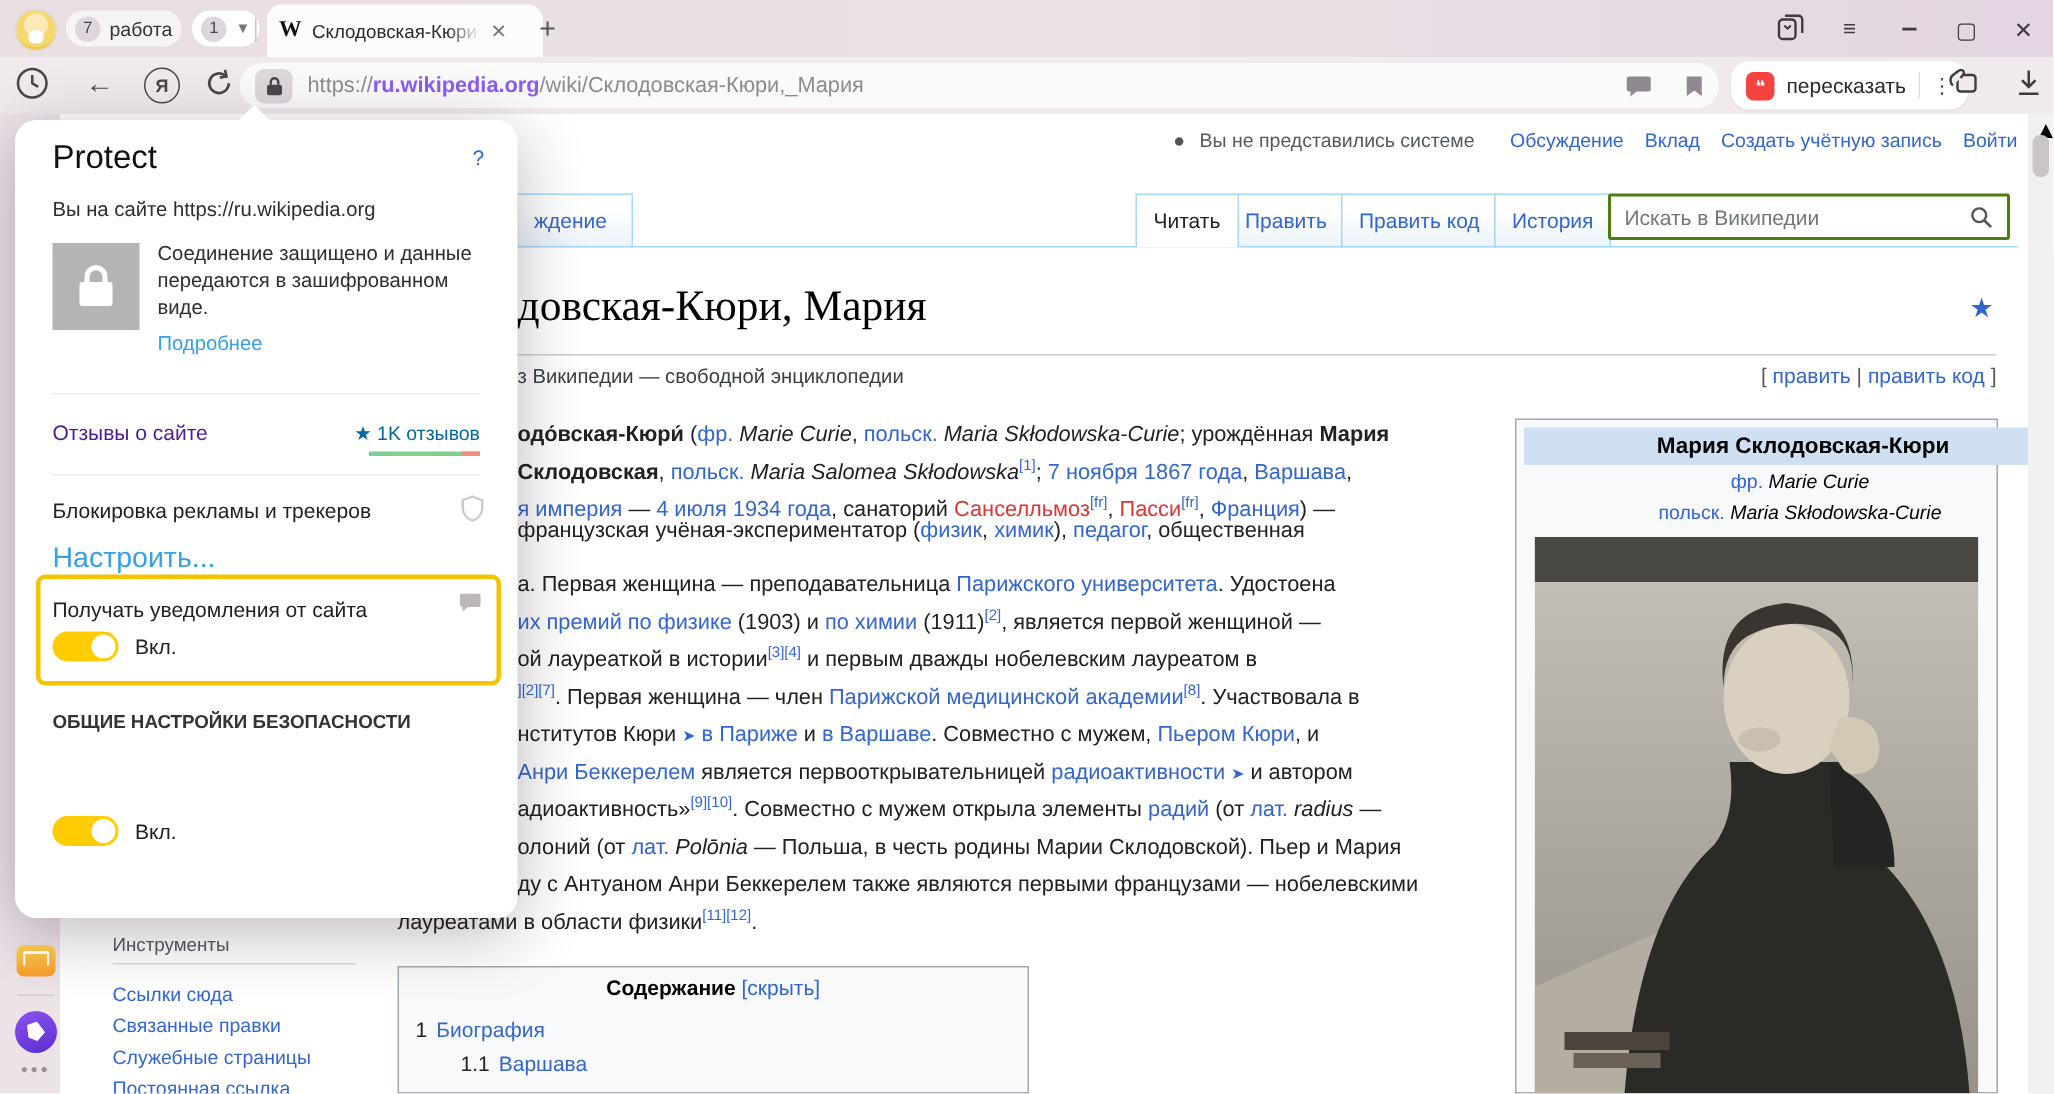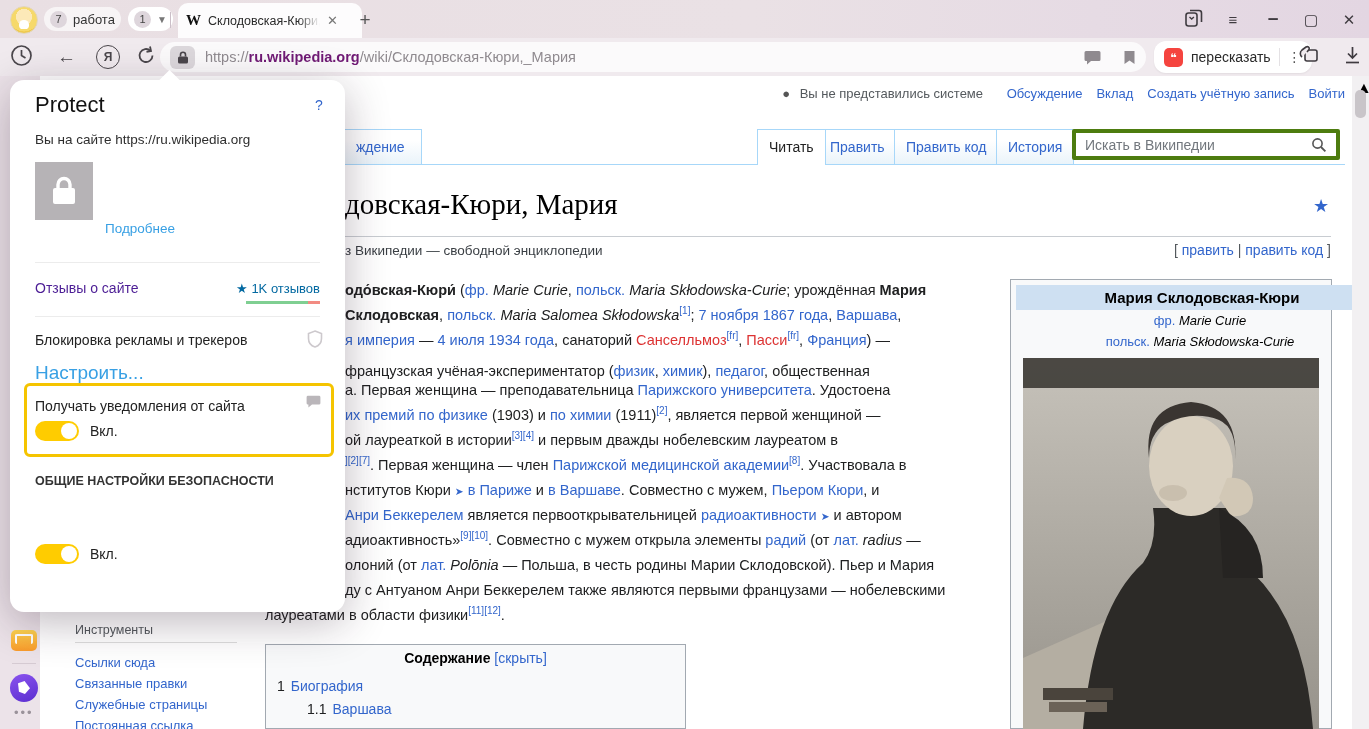--- a/index.html
+++ b/index.html
@@ -33,21 +33,21 @@
 
   
   .tbico{top:45px;color:#4a464b;font-size:17px;}
   .circico{width:22px;height:22px;border:1.6px solid #4a464b;border-radius:50%;
     display:flex;align-items:center;justify-content:center;font-size:12px;font-weight:bold;color:#4a464b;}
   #addrbar{left:160px;top:42px;width:986px;height:30px;background:#fbfafb;border-radius:15px;
     display:flex;align-items:center;padding:0 10px;box-sizing:border-box;}
   .lockbadge{width:25px;height:23px;background:#dcd8dc;border-radius:6px;margin-right:10px;
     display:flex;align-items:center;justify-content:center;}
   .url{font-size:14.5px;white-space:nowrap;}
-  .url .dim{color:#8f8a8f;} .url .host{color:#701a75;font-weight:bold;}
+  .url .dim{color:#8f8a8f;} .url .host{color:#8b5cf6;font-weight:bold;}
   .addr-ico{margin-left:22px;color:#8f8a8f;font-size:14px;}
   #rephrase{left:1154px;top:41px;height:32px;background:#fff;border-radius:12px;
     display:flex;align-items:center;padding:0 10px;gap:8px;box-shadow:0 1px 2px rgba(0,0,0,.06);}
   .rebadge{width:19px;height:19px;background:#f5443f;border-radius:5px;color:#fff;font-size:11px;
     font-weight:bold;display:flex;align-items:center;justify-content:center;position:relative;}
   .rebadge:after{content:"";position:absolute;left:3px;bottom:-3px;border:3px solid transparent;border-top-color:#f5443f;}
   .retext{font-size:14px;color:#2a2a2a;}
   .redivider{width:1px;height:18px;background:#e4e1e4;}
   .dots3{color:#555;font-size:14px;letter-spacing:0;}
 
@@ -71,21 +71,21 @@
   #personal{left:0;top:86px;width:1345px;text-align:right;font-size:13px;}
   #personal span{margin-left:6px;} #personal .wlink{margin-left:14px;}
   .person-ico{color:#555;font-size:13px;}
 
   .wtab{position:absolute;top:129px;height:36px;box-sizing:border-box;padding:9px 11px 0;
     font-size:14px;color:#36c;background:linear-gradient(180deg,#ffffff 30%,#e9f3fa);
     border:1px solid #a7d7f9;border-bottom:none;}
   .wtab.active{background:#fff;color:#222;z-index:3;}
   #tabline{left:248px;top:164px;width:1097px;height:1px;background:#a7d7f9;}
 
-  #searchbox{left:1072px;top:129px;width:268px;height:31px;border:4px solid #4d7c0f;
+  #searchbox{left:1072px;top:129px;width:268px;height:31px;border:2px solid #4d7c0f;
     border-radius:2px;background:#fff;box-sizing:border-box;display:flex;align-items:center;
     padding:0 9px;justify-content:space-between;}
   .searchph{color:#72777d;font-size:14px;}
 
   #wtitle{left:345px;top:188px;font-family:"Liberation Serif","DejaVu Serif",serif;
     font-size:29px;color:#000;}
   .star{left:1313px;top:195px;color:#36c;font-size:18px;}
   #titleline{left:265px;top:236px;width:1066px;height:1px;background:#c8ccd1;}
   #subtitle{left:345px;top:243px;font-size:13.5px;color:#3a3f44;}
   #editlinks{left:950px;top:242px;width:381px;text-align:right;font-size:14px;}
@@ -176,21 +176,21 @@
 <div class="abs" id="wtitle">довская-Кюри, Мария</div>
 <div class="abs star">★</div>
 <div class="abs" id="titleline"></div>
 <div class="abs" id="subtitle">з Википедии — свободной энциклопедии</div>
 <div class="abs" id="editlinks"><span class="seg-g">[ </span><span class="seg-a">править</span><span class="seg-g"> | </span><span class="seg-a">править код</span><span class="seg-g"> ]</span></div>
 
 <div id="body-lines">
     <div class="body-line" style="top: 282px;"><span class="seg-b">одо́вская-Кюри́</span><span class="seg-n"> (</span><span class="seg-a">фр.</span><span class="seg-i"> Marie Curie</span><span class="seg-n">, </span><span class="seg-a">польск.</span><span class="seg-i"> Maria Skłodowska-Curie</span><span class="seg-n">; урождённая </span><span class="seg-b">Мария</span></div>
     <div class="body-line" style="top: 307px;"><span class="seg-b">Склодовская</span><span class="seg-n">, </span><span class="seg-a">польск.</span><span class="seg-i"> Maria Salomea Skłodowska</span><span class="seg-s">[1]</span><span class="seg-n">; </span><span class="seg-a">7 ноября</span><span class="seg-n"> </span><span class="seg-a">1867 года</span><span class="seg-n">, </span><span class="seg-a">Варшава</span><span class="seg-n">,</span></div>
     <div class="body-line" style="top: 332px;"><span class="seg-a">я империя</span><span class="seg-n"> — </span><span class="seg-a">4 июля</span><span class="seg-n"> </span><span class="seg-a">1934 года</span><span class="seg-n">, санаторий </span><span class="seg-r">Санселльмоз</span><span class="seg-s">[fr]</span><span class="seg-n">, </span><span class="seg-r">Пасси</span><span class="seg-s">[fr]</span><span class="seg-n">, </span><span class="seg-a">Франция</span><span class="seg-n">) —</span></div>
-    <div class="body-line" style="top: 363px;"><span class="seg-n">французская учёная-экспериментатор (</span><span class="seg-a">физик</span><span class="seg-n">, </span><span class="seg-a">химик</span><span class="seg-n">), </span><span class="seg-a">педагог</span><span class="seg-n">, общественная</span></div>
+    <div class="body-line" style="top: 346px;"><span class="seg-n">французская учёная-экспериментатор (</span><span class="seg-a">физик</span><span class="seg-n">, </span><span class="seg-a">химик</span><span class="seg-n">), </span><span class="seg-a">педагог</span><span class="seg-n">, общественная</span></div>
     <div class="body-line" style="top: 382px;"><span class="seg-n">а. Первая женщина — преподавательница </span><span class="seg-a">Парижского университета</span><span class="seg-n">. Удостоена</span></div>
     <div class="body-line" style="top: 407px;"><span class="seg-a">их премий по физике</span><span class="seg-n"> (1903) и </span><span class="seg-a">по химии</span><span class="seg-n"> (1911)</span><span class="seg-s">[2]</span><span class="seg-n">, является первой женщиной —</span></div>
     <div class="body-line" style="top: 432px;"><span class="seg-n">ой лауреаткой в истории</span><span class="seg-s">[3][4]</span><span class="seg-n"> и первым дважды нобелевским лауреатом в</span></div>
     <div class="body-line" style="top: 457px;"><span class="seg-s">][2][7]</span><span class="seg-n">. Первая женщина — член </span><span class="seg-a">Парижской медицинской академии</span><span class="seg-s">[8]</span><span class="seg-n">. Участвовала в</span></div>
     <div class="body-line" style="top: 482px;"><span class="seg-n">нститутов Кюри </span><span class="seg-m">➤</span><span class="seg-n"> </span><span class="seg-a">в Париже</span><span class="seg-n"> и </span><span class="seg-a">в Варшаве</span><span class="seg-n">. Совместно с мужем, </span><span class="seg-a">Пьером Кюри</span><span class="seg-n">, и</span></div>
     <div class="body-line" style="top: 507px;"><span class="seg-a">Анри Беккерелем</span><span class="seg-n"> является первооткрывательницей </span><span class="seg-a">радиоактивности</span><span class="seg-n"> </span><span class="seg-m">➤</span><span class="seg-n"> и автором</span></div>
     <div class="body-line" style="top: 532px;"><span class="seg-n">адиоактивность»</span><span class="seg-s">[9][10]</span><span class="seg-n">. Совместно с мужем открыла элементы </span><span class="seg-a">радий</span><span class="seg-n"> (от </span><span class="seg-a">лат.</span><span class="seg-i"> radius</span><span class="seg-n"> —</span></div>
     <div class="body-line" style="top: 557px;"><span class="seg-n">олоний (от </span><span class="seg-a">лат.</span><span class="seg-i"> Polōnia</span><span class="seg-n"> — Польша, в честь родины Марии Склодовской). Пьер и Мария</span></div>
     <div class="body-line" style="top: 582px;"><span class="seg-n">ду с Антуаном Анри Беккерелем также являются первыми французами — нобелевскими</span></div>
     <div class="body-line" style="top: 607px; left: 265px;"><span class="seg-n">лауреатами в области физики</span><span class="seg-s">[11][12]</span><span class="seg-n">.</span></div>
@@ -343,20 +343,21 @@
   <div class="notch"></div>
   <div class="p-title">Protect</div>
   <div class="p-help">?</div>
   <div class="p-site">Вы на сайте https://ru.wikipedia.org</div>
   <div class="p-lockbox">
     <svg width="26" height="30" viewBox="0 0 26 30">
         <rect x="2" y="12" width="22" height="16" rx="2" fill="#fff"></rect>
         <path d="M7 12 v-3.5 a6 6 0 0 1 12 0 V12" fill="none" stroke="#fff" stroke-width="3.4"></path>
       </svg>
   </div>
+  <div class="p-secure">Соединение защищено и данные передаются в зашифрованном виде.</div>
   <div class="p-more">Подробнее</div>
   <div class="p-div" style="top:182px;"></div>
   <div class="p-reviews">Отзывы о сайте</div>
   <div class="p-revcount">★ 1K отзывов</div>
   <div class="p-revbar"></div>
   <div class="p-div" style="top:236px;"></div>
   <div class="p-row-label" style="top:252px;">Блокировка рекламы и трекеров</div>
   <div class="p-shield">
     <svg width="16" height="18" viewBox="0 0 16 18">
         <path d="M8 1 l6.5 2.5 v5 c0 4.5-3 7.5-6.5 8.5 C4.5 16 1.5 13 1.5 8.5 v-5 Z" fill="none" stroke="#cdc9cd" stroke-width="1.6"></path>

